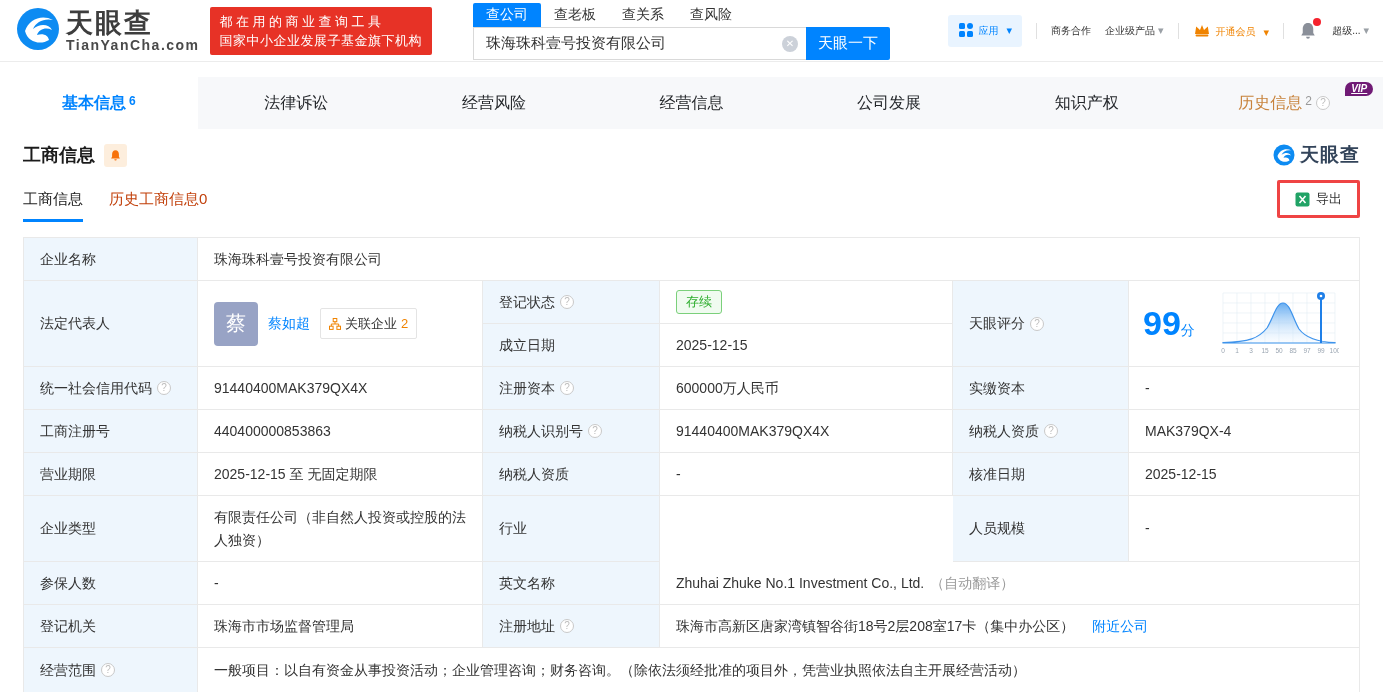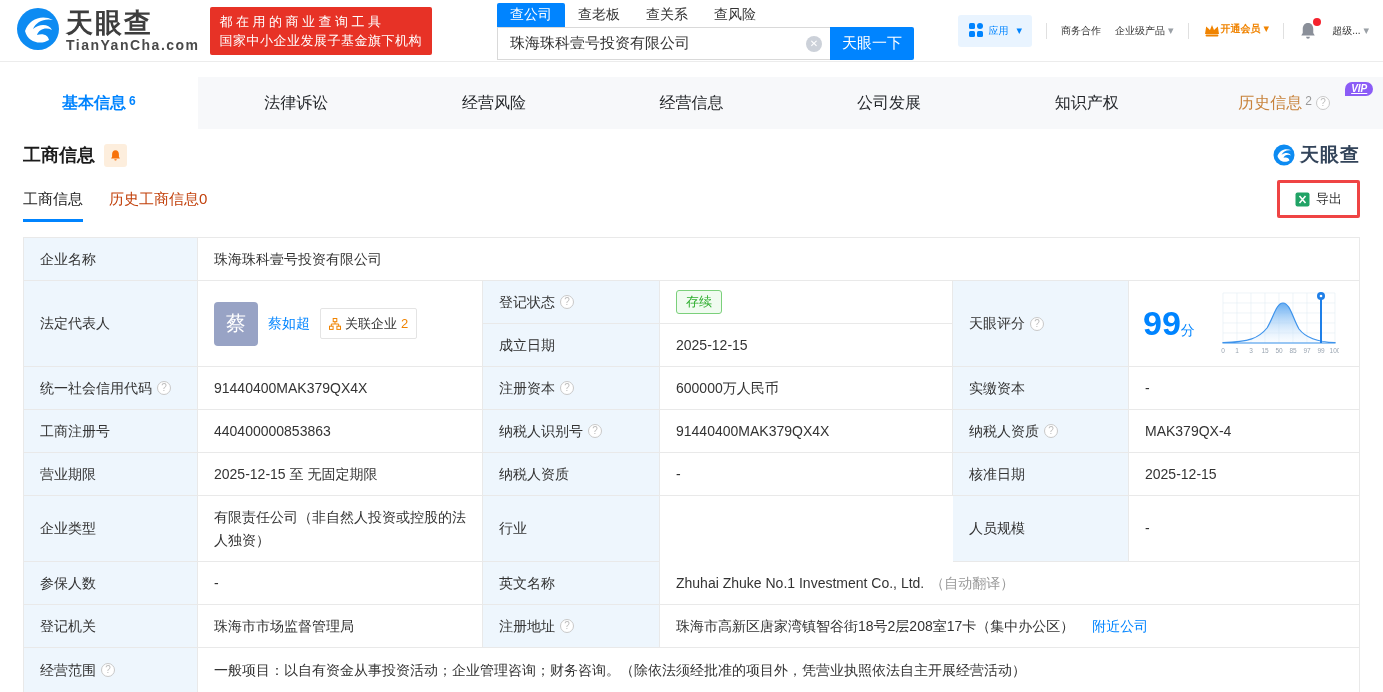--- a/index.html
+++ b/index.html
@@ -9,55 +9,55 @@
   
   .topbar { height:62px; display:flex; align-items:center; padding:0 14px 0 16px;
     border-bottom:1px solid #ececec; white-space:nowrap; }
   .logo { display:flex; align-items:center; gap:6px; }
   .logo-txt .cn { font-size:27px; font-weight:bold; color:#3d3d3d; letter-spacing:2px; line-height:28px;}
   .logo-txt .en { font-size:14px; color:#4a4a4a; letter-spacing:1.5px; font-weight:bold;}
   .promo { margin-left:10px; background:#e73226; color:#fff; border-radius:2px;
     padding:5px 10px; font-size:13px; line-height:19px; }
   .promo .l1 { letter-spacing:3.5px; }
   .promo .l2 { letter-spacing:0.5px; }
-  .searchwrap { margin-left:36px; width:446px;padding-left:29px; }
+  .searchwrap { margin-left:12px; width:446px;padding-left:29px; }
   .stabs { display:flex; align-items:flex-end; height:25px; font-size:14px; }
   .stab { padding:3px 13px; cursor:pointer; color:#333; }
   .stab.on { background:#0084ff; color:#fff; border-radius:2px 2px 0 0; }
   .sbox { display:flex; height:33px; }
   .sbox input { flex:1; border:1px solid #d9d9d9; border-right:none; padding:0 30px 0 12px;
     font-size:15px; color:#333; outline:none; font-family:inherit;}
   .clear-ic { width:16px; height:16px; background:#ccd1d9; border-radius:50%; color:#fff;
     font-size:10px; line-height:16px; text-align:center; margin:9px 0 0 -24px; cursor:pointer; z-index:2;}
   .clear-ic::after{content:"✕";}
   .sbtn { width:84px; background:#0084ff; color:#fff; border:none; font-size:15px;
     border-radius:0 2px 2px 0; cursor:pointer; font-family:inherit; margin-left:8px;}
   .hright { margin-left:auto; display:flex; align-items:center; gap:14px; font-size:10px; }
   .apppill { display:flex; align-items:center; gap:5px; background:#e9f4ff; color:#0084ff;
     padding:7px 10px; border-radius:3px; cursor:pointer; }
   .caret::after { content:"▾"; font-size:11px; color:#9aa0a6; margin-left:3px; }
   .caret-b::after { color:#0084ff; }
   .caret-o::after { color:#f08300; }
   .vsep { width:1px; height:16px; background:#e0e0e0; }
   .hitem { cursor:pointer; color:#333; }
-  .vipbtn { display:flex; align-items:flex-start; color:#f08300; font-weight:bold; cursor:pointer; }
+  .vipbtn { display:flex; align-items:flex-end; gap:5px; color:#f08300; font-weight:normal; cursor:pointer; }
   .bellwrap { position:relative; cursor:pointer; display:flex; }
   .reddot { position:absolute; top:-3px; right:-3px; width:8px; height:8px; background:#f5222d; border-radius:50%; }
 
   
   .navtabs { margin-top:15px; height:52px; background:#f7f8fa; display:grid;
     grid-template-columns:repeat(7,1fr); }
   .ntab { display:flex; align-items:center; justify-content:center; font-size:16px;
     color:#24272b; cursor:pointer; position:relative; }
   .ntab.on { background:#fff; color:#0084ff; font-weight:bold; }
   .ntab .cnt { font-size:12px; margin-left:3px; position:relative; top:-2px; }
   .ntab.on .cnt { color:#0084ff; }
   .ntab.hist { color:#c8833c; }
   .ntab.hist .cnt { color:#999; font-weight:normal; }
-  .vipbadge { position:absolute; top:5px; margin-left:150px; background:#8b5cf6; color:#fff;
+  .vipbadge { position:absolute; top:5px; margin-left:150px; background:#701a75; color:#fff;
     font-size:10px; font-style:italic; font-weight:bold; padding:1px 6px 2px;
     border-radius:7px 7px 7px 0;text-decoration:underline; }
   .qicon { display:inline-block; width:14px; height:14px; border:1px solid #c9c9c9;
     border-radius:50%; color:#bdbdbd; font-size:10px; line-height:12px; text-align:center;
     vertical-align:middle; cursor:pointer; background:#fff; }
   .qicon::after { content:"?"; }
   .ntab .qicon { margin-left:4px; }
 
   
   .card { padding:0 23px; }

